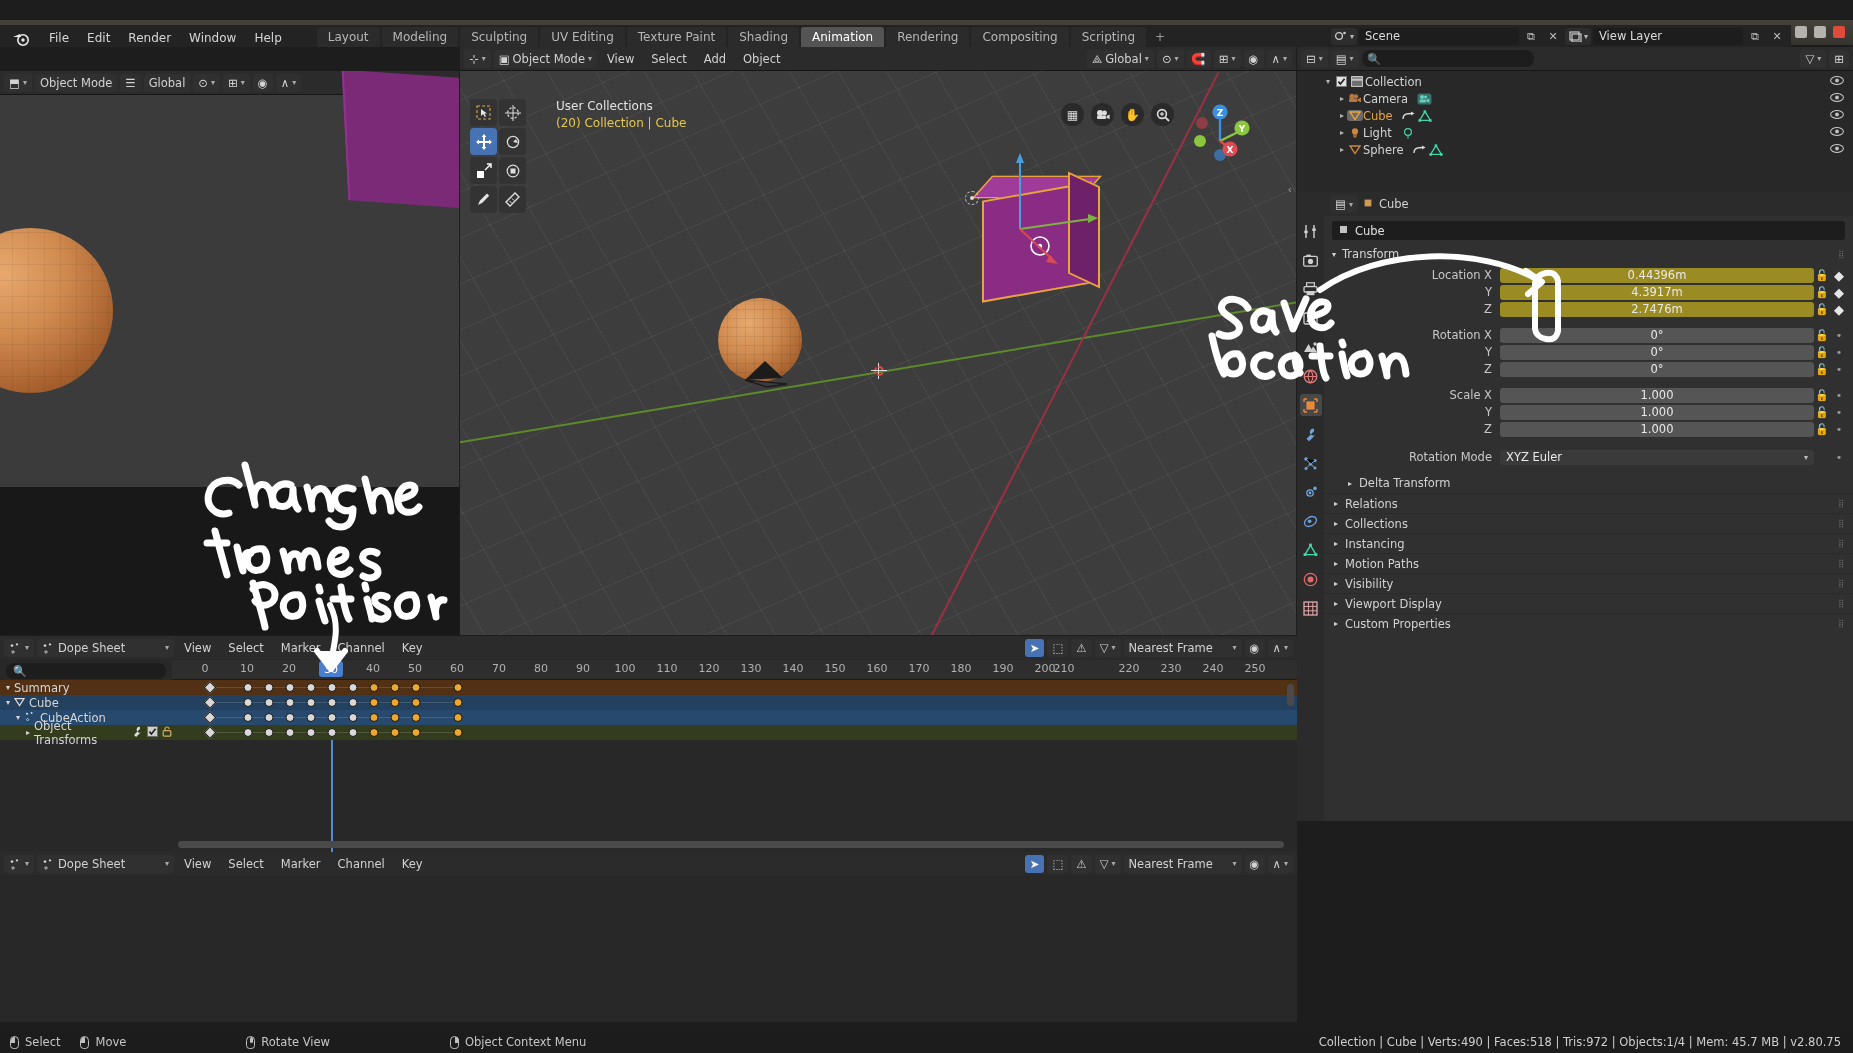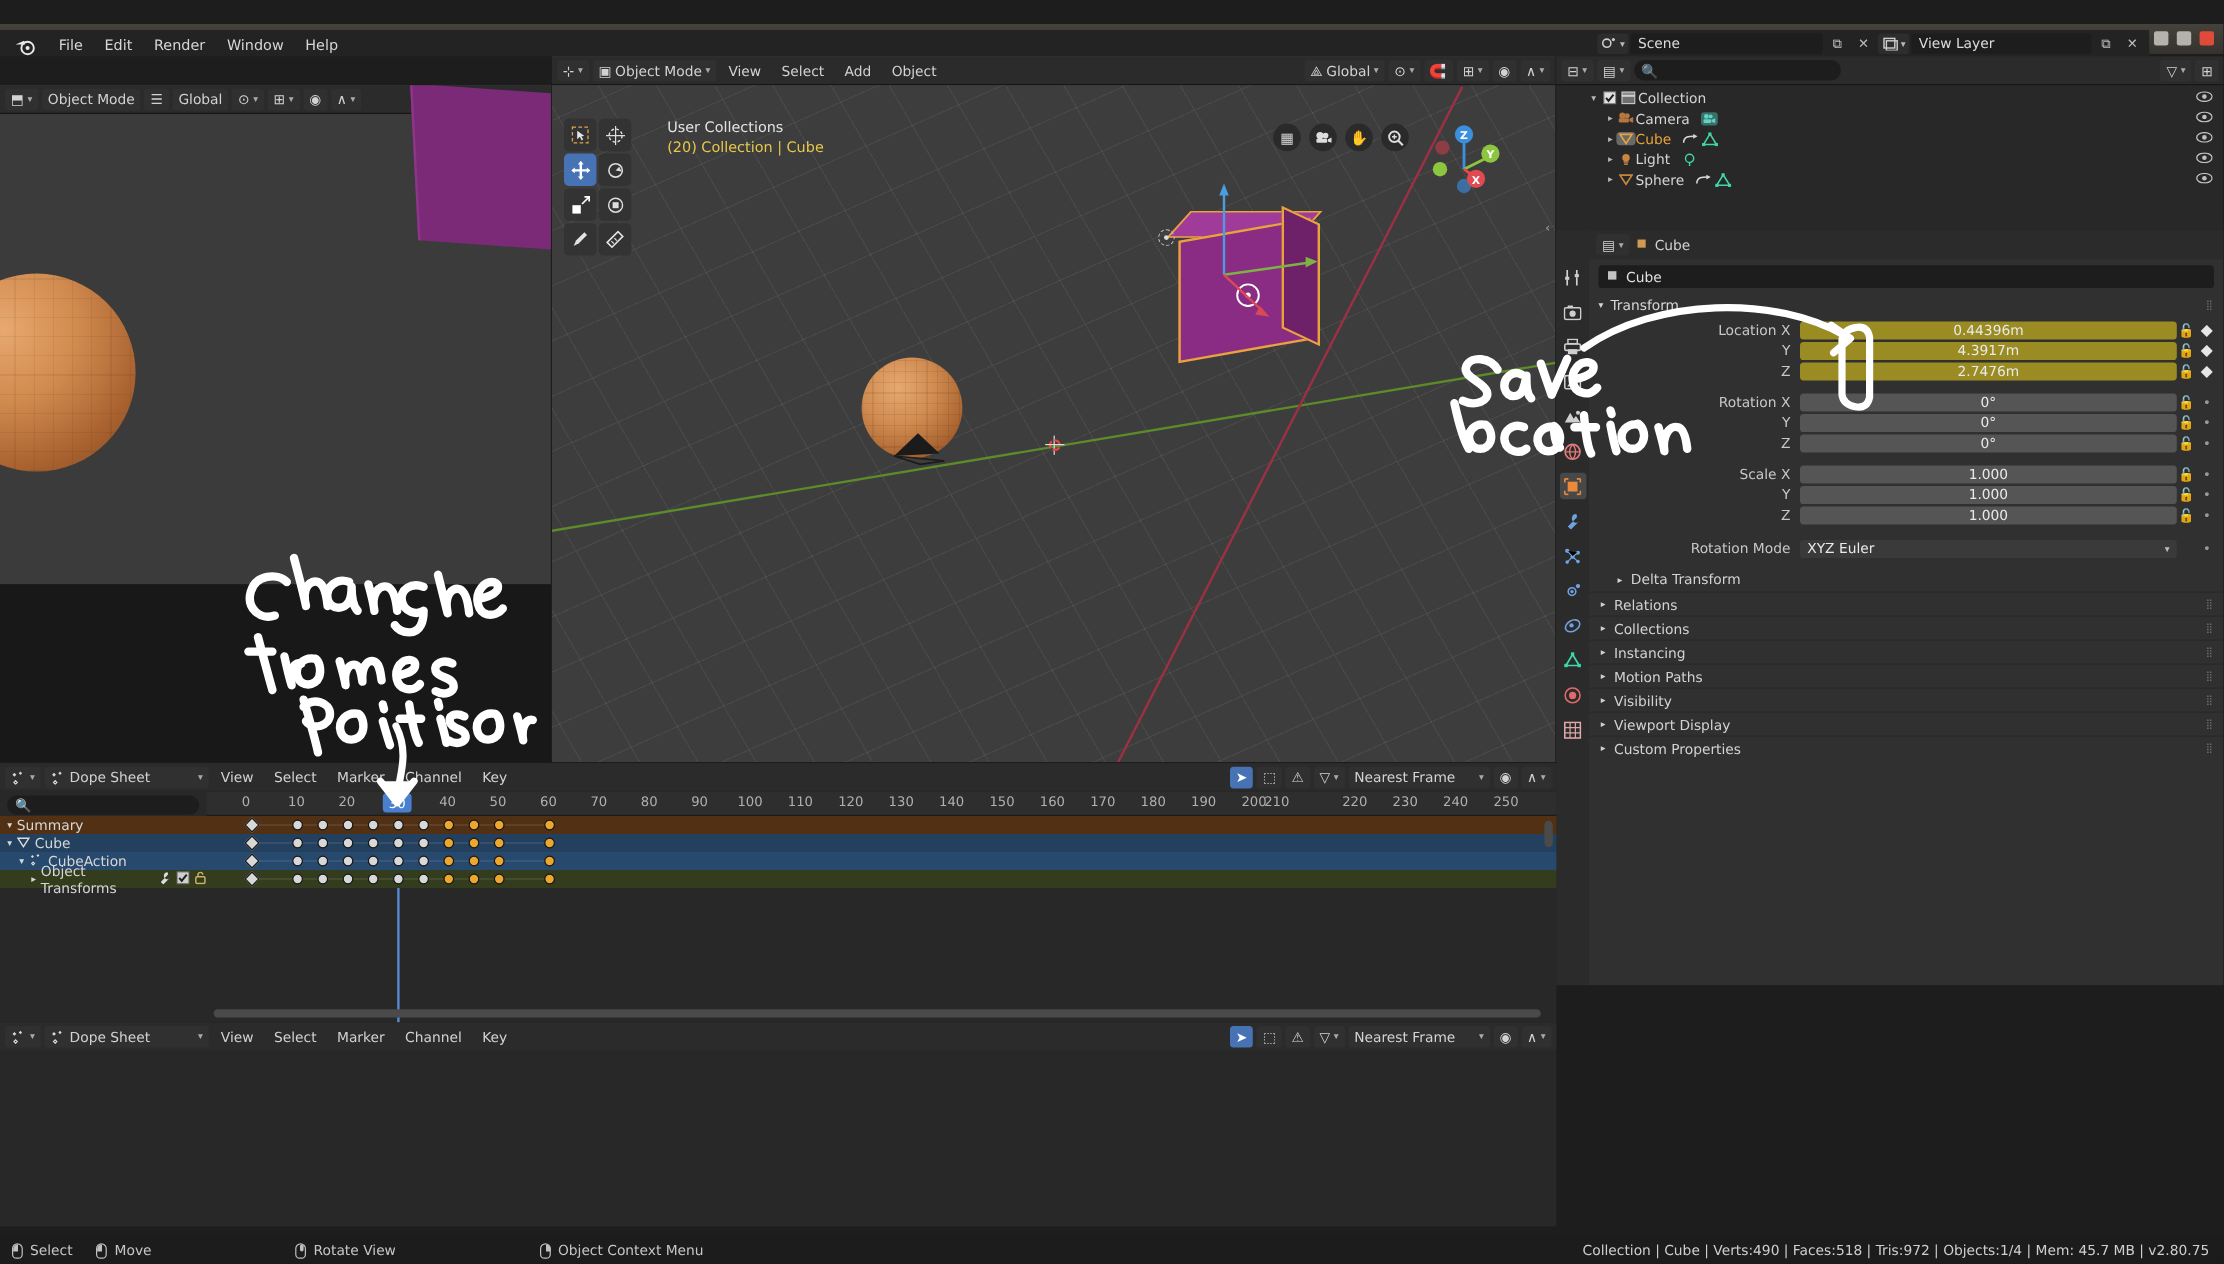--- a/index.html
+++ b/index.html
@@ -332,20 +332,33 @@
           <circle cx="11" cy="9" r="1.7" fill="#e9e9e9"></circle>
           <path d="M1 6 L8 3 L9 6 Z" fill="#e9e9e9"></path>
         </svg>
     </span>
     <span class="menu-item">File</span>
     <span class="menu-item">Edit</span>
     <span class="menu-item">Render</span>
     <span class="menu-item">Window</span>
     <span class="menu-item">Help</span>
 
+    <div class="ws-tabs">
+      <span class="ws-tab">Layout</span>
+      <span class="ws-tab">Modeling</span>
+      <span class="ws-tab">Sculpting</span>
+      <span class="ws-tab">UV Editing</span>
+      <span class="ws-tab">Texture Paint</span>
+      <span class="ws-tab">Shading</span>
+      <span class="ws-tab active">Animation</span>
+      <span class="ws-tab">Rendering</span>
+      <span class="ws-tab">Compositing</span>
+      <span class="ws-tab">Scripting</span>
+      <span class="ws-add">+</span>
+    </div>
 
     <div class="topbar-right">
       <span class="combo-ico">
         <svg width="14" height="12" viewBox="0 0 14 12">
             <circle cx="5" cy="6" r="3.4" fill="none" stroke="#ccc" stroke-width="1.3"></circle>
             <circle cx="10.5" cy="3" r="1.3" fill="#ccc"></circle>
           </svg>
           <span class="chev">▾</span>
       </span>
       <span class="field-dark" style="min-width:160px">Scene</span>

